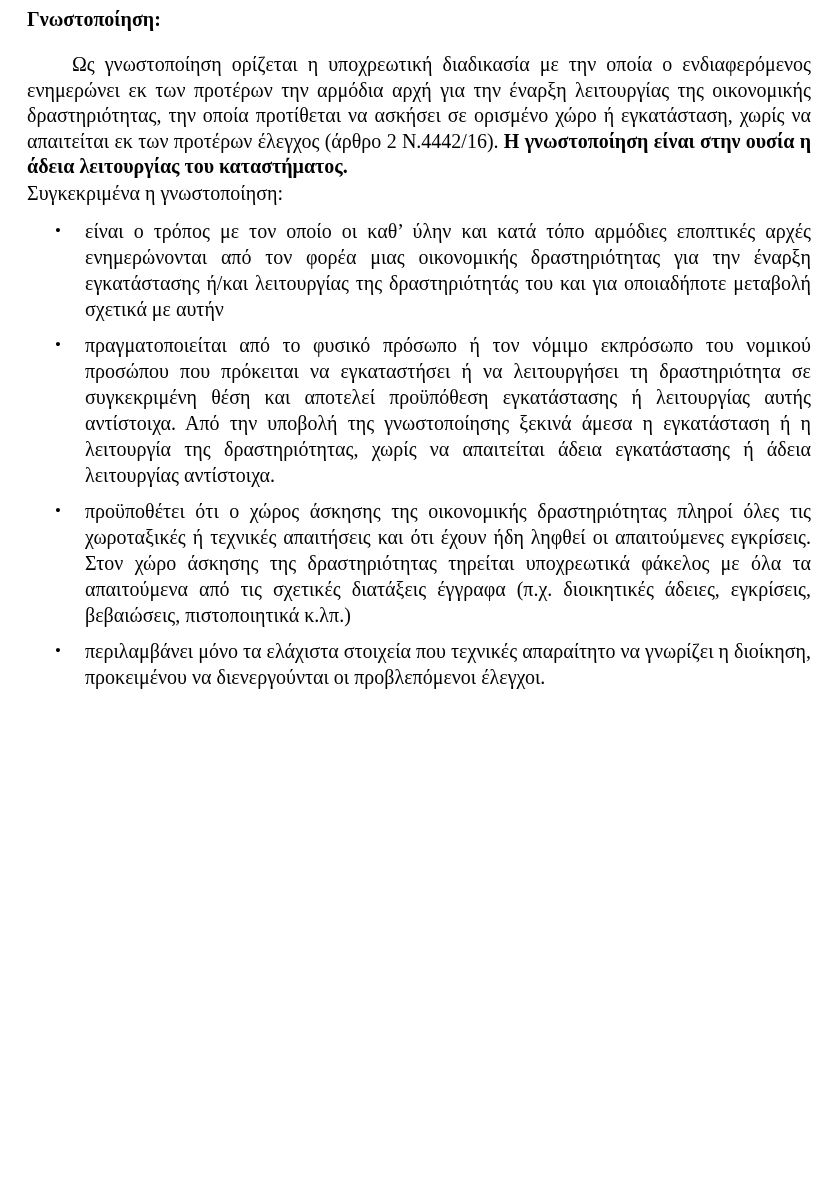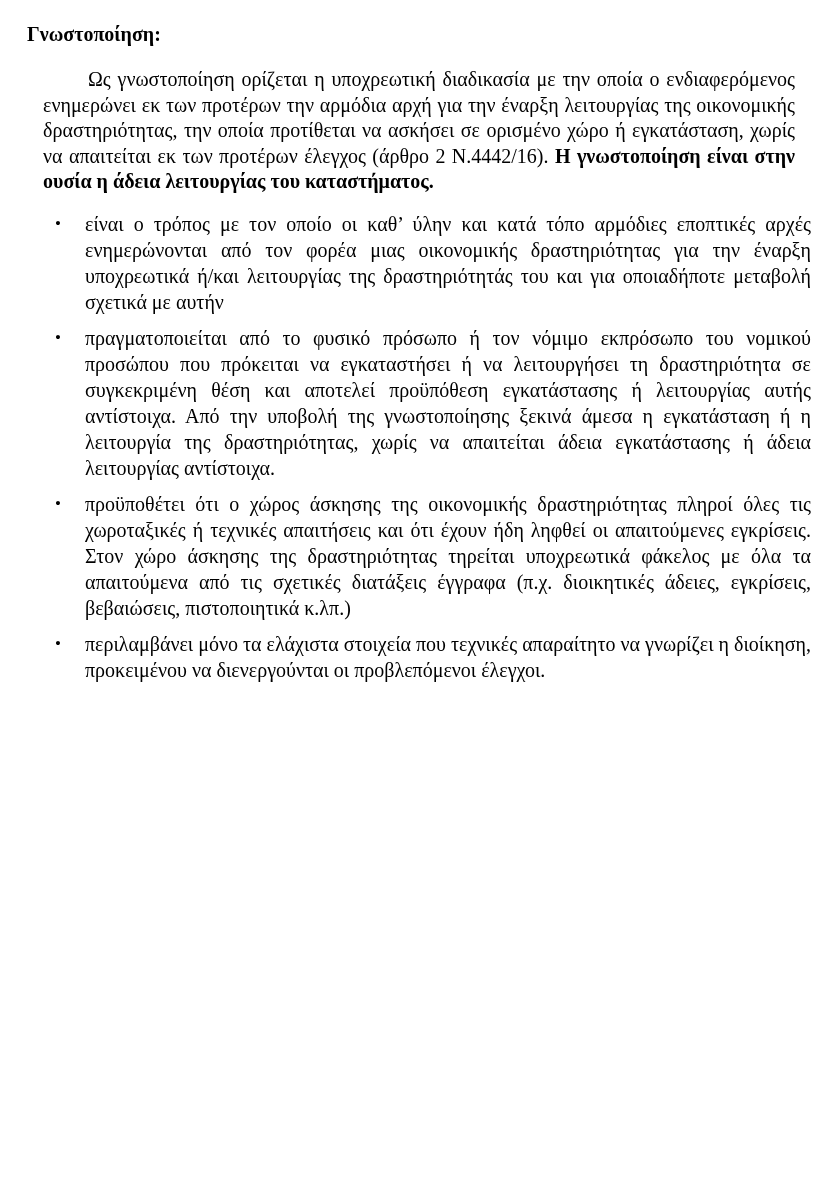--- a/index.html
+++ b/index.html
@@ -21,31 +21,31 @@
     left: 0;
     top: 0;
     width: 838px;
     height: 1200px;
     background: #ffffff;
     overflow: hidden;
   }
   .content {
     position: absolute;
     left: 27px;
-    top: 21px;
+    top: 6px;
     width: 784px;
   }
   .doc-heading {
     margin: 0 0 20px 0;
     font-size: 20px;
     line-height: 26px;
     font-weight: 700;
   }
   .intro-paragraph {
-    margin: 16px;
+    margin: 0;
     font-size: 20px;
     line-height: 25.5px;
     text-align: justify;
     text-justify: inter-word;
     text-indent: 45px;
   }
   .intro-paragraph .bold-part {
     font-weight: 700;
   }
   .list-intro {
@@ -91,25 +91,26 @@
 </head>
 <body>
 
 <div class="page">
   <div class="content">
 
     <h1 class="doc-heading">Γνωστοποίηση:</h1>
 
     <p class="intro-paragraph"><span>Ως γνωστοποίηση ορίζεται η υποχρεωτική διαδικασία με την οποία ο ενδιαφερόμενος ενημερώνει εκ των προτέρων την αρμόδια αρχή για την έναρξη λειτουργίας της οικονομικής δραστηριότητας, την οποία προτίθεται να ασκήσει σε ορισμένο χώρο ή εγκατάσταση, χωρίς να απαιτείται εκ των προτέρων έλεγχος (άρθρο 2 Ν.4442/16). </span><span class="bold-part">Η γνωστοποίηση είναι στην ουσία η άδεια λειτουργίας του καταστήματος.</span></p>
 
+    <p class="list-intro">Συγκεκριμένα η γνωστοποίηση:</p>
 
     <ul class="bullet-list">
       <li class="bullet-item">
         <span class="bullet-marker">•</span>
-        <span>είναι ο τρόπος με τον οποίο οι καθ’ ύλην και κατά τόπο αρμόδιες εποπτικές αρχές ενημερώνονται από τον φορέα μιας οικονομικής δραστηριότητας για την έναρξη υποχρεωτικά ή/και λειτουργίας της δραστηριότητάς του και για οποιαδήποτε μεταβολή σχετικά με αυτήν</span>
+        <span>είναι ο τρόπος με τον οποίο οι καθ’ ύλην και κατά τόπο αρμόδιες εποπτικές αρχές ενημερώνονται από τον φορέα μιας οικονομικής δραστηριότητας για την έναρξη εγκατάστασης ή/και λειτουργίας της δραστηριότητάς του και για οποιαδήποτε μεταβολή σχετικά με αυτήν</span>
       </li>
       <li class="bullet-item">
         <span class="bullet-marker">•</span>
         <span>πραγματοποιείται από το φυσικό πρόσωπο ή τον νόμιμο εκπρόσωπο του νομικού προσώπου που πρόκειται να εγκαταστήσει ή να λειτουργήσει τη δραστηριότητα σε συγκεκριμένη θέση και αποτελεί προϋπόθεση εγκατάστασης ή λειτουργίας αυτής αντίστοιχα. Από την υποβολή της γνωστοποίησης ξεκινά άμεσα η εγκατάσταση ή η λειτουργία της δραστηριότητας, χωρίς να απαιτείται άδεια εγκατάστασης ή άδεια λειτουργίας αντίστοιχα.</span>
       </li>
       <li class="bullet-item">
         <span class="bullet-marker">•</span>
         <span>προϋποθέτει ότι ο χώρος άσκησης της οικονομικής δραστηριότητας πληροί όλες τις χωροταξικές ή τεχνικές απαιτήσεις και ότι έχουν ήδη ληφθεί οι απαιτούμενες εγκρίσεις. Στον χώρο άσκησης της δραστηριότητας τηρείται υποχρεωτικά φάκελος με όλα τα απαιτούμενα από τις σχετικές διατάξεις έγγραφα (π.χ. διοικητικές άδειες, εγκρίσεις, βεβαιώσεις, πιστοποιητικά κ.λπ.)</span>
       </li>
       <li class="bullet-item">

